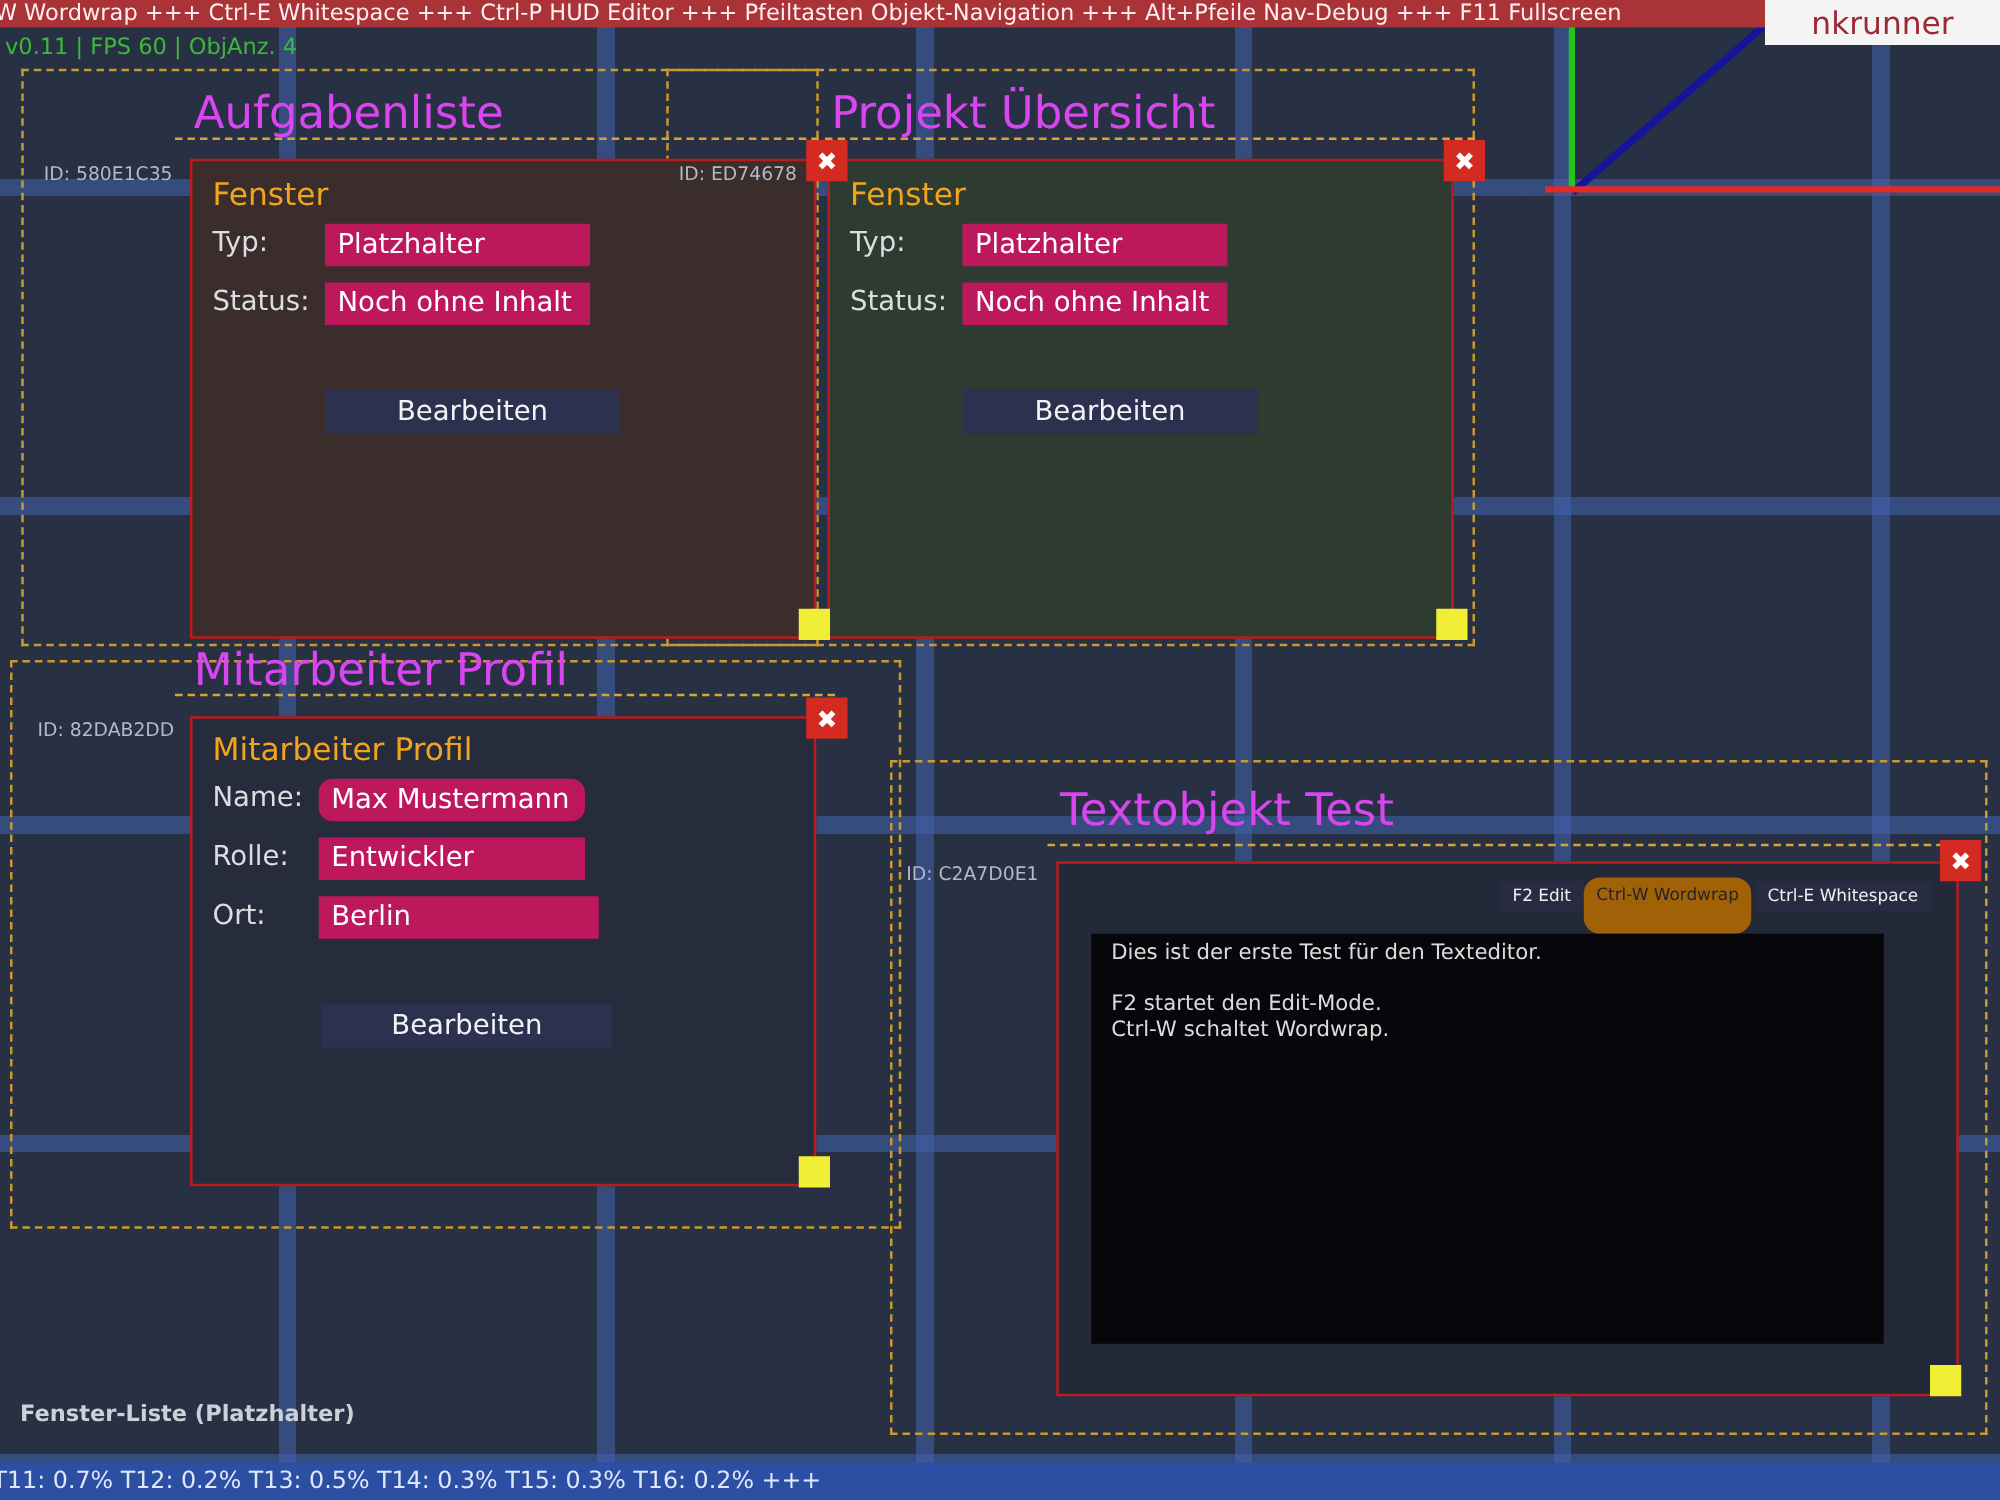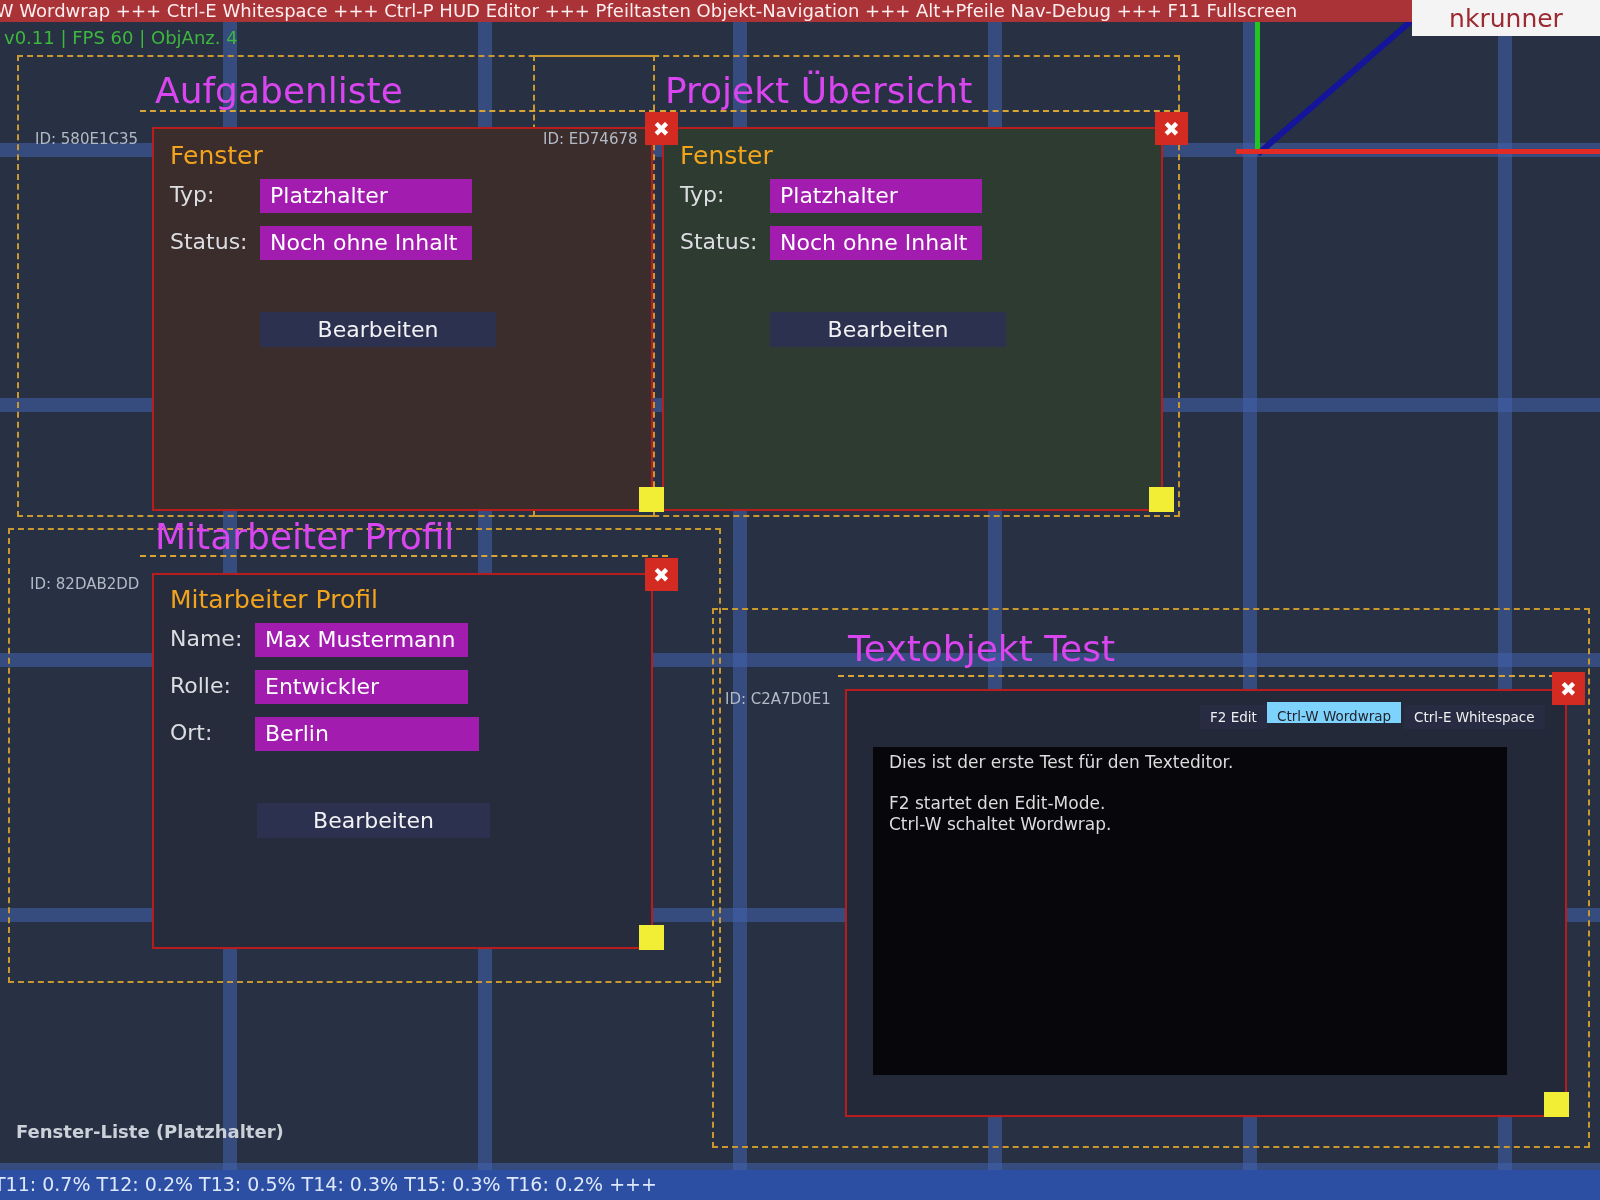--- a/index.html
+++ b/index.html
@@ -27,36 +27,36 @@
   
   .win { position:absolute; border:2px solid #b91c1c; }
   .win-title { position:absolute; font-size:36px; color:#d946ef; white-space:nowrap; }
   .idlabel { position:absolute; font-size:15px; color:#b3bac6; white-space:nowrap; }
   .closebtn { position:absolute; width:33px; height:33px; background:#d32a21; color:#fff;
               font-size:20px; font-weight:bold; display:flex; align-items:center; justify-content:center;
               cursor:pointer; z-index:6; }
   .handle { position:absolute; width:25px; height:25px; background:#f2ee35; z-index:6; }
   .win-header { position:absolute; font-size:25px; color:#f2a41c; white-space:nowrap; }
   .flabel { position:absolute; font-size:22px; color:#dcdde2; white-space:nowrap; }
-  .field { position:absolute; height:34px; background:#a21caf; color:#fff; font-size:22px;
+  .field { position:absolute; height:34px; background:#be185d; color:#fff; font-size:22px;
            line-height:34px; padding-left:10px; white-space:nowrap; overflow:hidden; }
   .btn { position:absolute; height:35px; background:#2c3150; color:#f2f2f5; font-size:22px;
          line-height:35px; text-align:center; cursor:pointer; }
 
   
   .topbar { position:absolute; left:0; top:0; width:1600px; height:22px; background:#a93337;
             color:#ffeef0; font-size:18px; line-height:21px; white-space:nowrap; overflow:hidden; z-index:8; }
   .badge { position:absolute; left:1412px; top:0; width:188px; height:36px; background:#f4f4f4;
            color:#9b2a33; font-size:25px; display:flex; align-items:center; justify-content:center; z-index:9; }
   .versionline { position:absolute; left:4px; top:27px; font-size:18px; color:#3db83d; white-space:nowrap; }
 
   
   .minibtn { position:absolute; height:24px; background:#272c42; color:#f0f0f0; font-size:13.5px;
              line-height:24px; padding:0 10px; white-space:nowrap; cursor:pointer; }
-  .minibtn.active { background:#7dd3fc; color:#23232e; height:21px; line-height:29px; }
+  .minibtn.active { background:#a16207; color:#23232e; height:45px; line-height:29px;border-radius:13px; }
   .editor { position:absolute; background:#06060b; color:#dcdcdc; font-size:17px; line-height:20.5px;
             padding:5px 16px; white-space:pre-line; }
 
   
   .listlabel { position:absolute; left:16px; top:1121px; font-size:18px; color:#ccd1d9; white-space:nowrap;font-weight:bold; }
   .bottombar { position:absolute; left:0; top:1170px; width:1600px; height:30px; background:#2d4fa3;
                color:#dde8fb; font-size:19px; line-height:29px; white-space:nowrap; overflow:hidden; z-index:8; }
   .bottombar .seg { position:absolute; top:0; }
 </style>
 </head>
@@ -99,21 +99,21 @@
   <div class="btn" style="left:106px; top:183px; width:236px;">Bearbeiten</div>
 </div>
 <div class="closebtn" style="left:1155px; top:112px;">✖</div>
 <div class="handle" style="left:1149px; top:487px;"></div>
 
 <div class="win-title" style="left:155px; top:516px;">Mitarbeiter Profil</div>
 <div class="idlabel" style="left:30px; top:575px;">ID: 82DAB2DD</div>
 <div class="win" style="left:152px; top:573px; width:501px; height:376px; background:#262c3b;">
   <div class="win-header" style="left:16px; top:10px;">Mitarbeiter Profil</div>
   <div class="flabel" style="left:16px; top:51px;">Name:</div>
-  <div class="field" style="left:101px; top:48px; width:213px;">Max Mustermann</div>
+  <div class="field" style="left:101px; top:48px; width:213px;border-radius:11px;">Max Mustermann</div>
   <div class="flabel" style="left:16px; top:98px;">Rolle:</div>
   <div class="field" style="left:101px; top:95px; width:213px;">Entwickler</div>
   <div class="flabel" style="left:16px; top:145px;">Ort:</div>
   <div class="field" style="left:101px; top:142px; width:224px;">Berlin</div>
   <div class="btn" style="left:103px; top:228px; width:233px;">Bearbeiten</div>
 </div>
 <div class="closebtn" style="left:645px; top:558px;">✖</div>
 <div class="handle" style="left:639px; top:925px;"></div>
 
 <div class="win-title" style="left:848px; top:628px;">Textobjekt Test</div>

